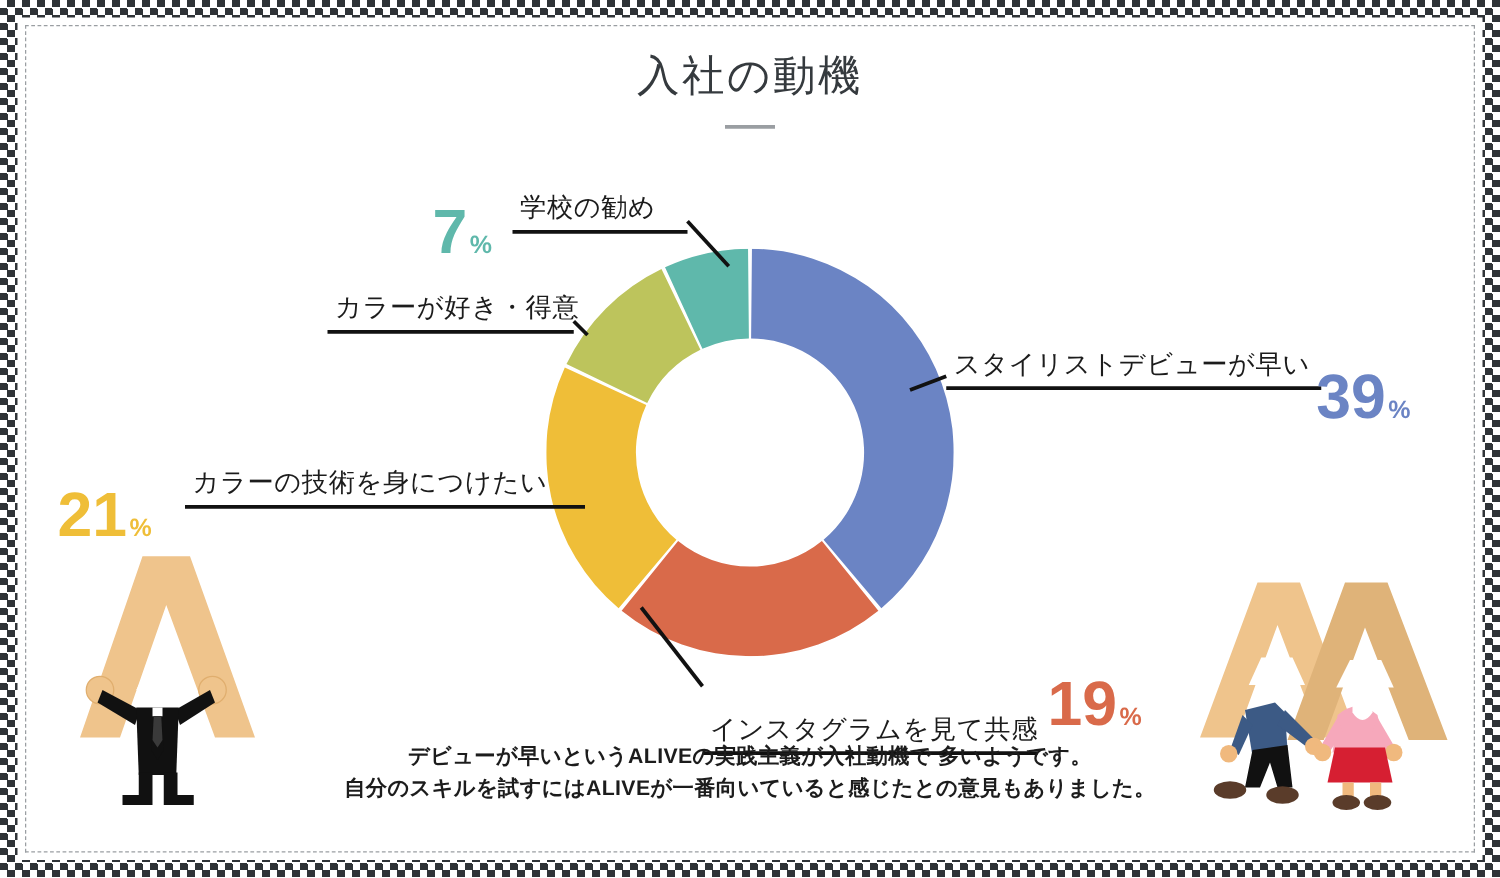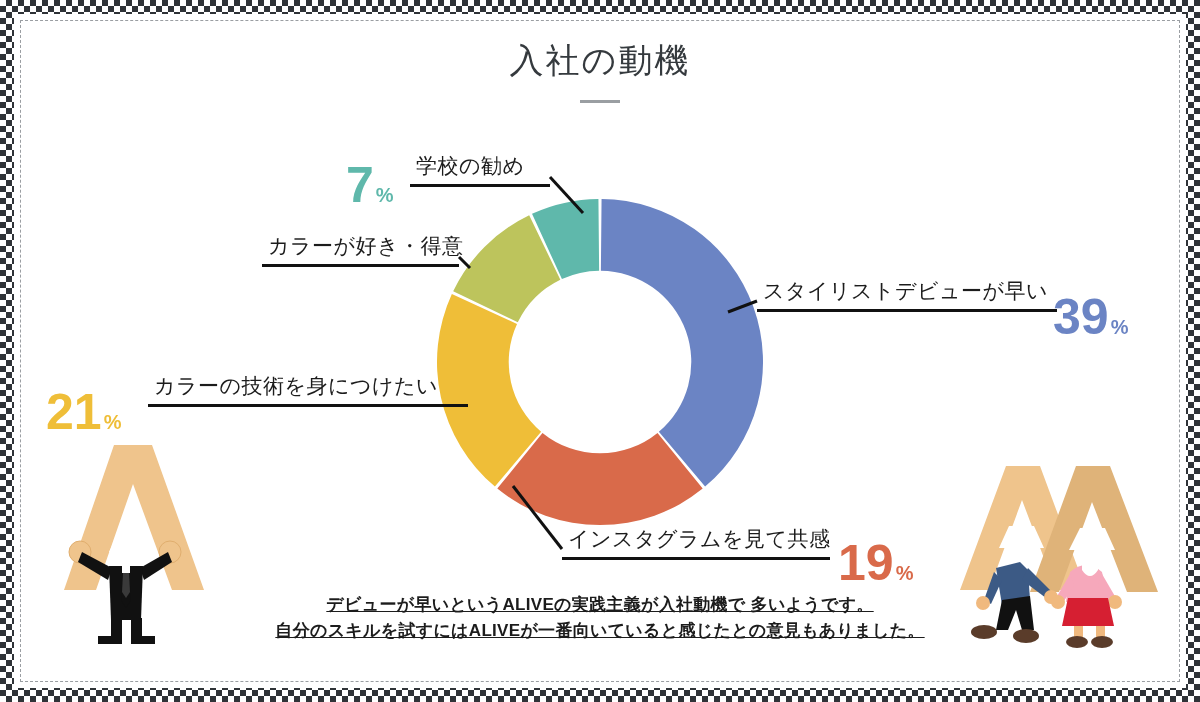--- a/index.html
+++ b/index.html
@@ -96,21 +96,21 @@
   #c-color-like .cap { margin-left: 6px; }
   #c-color-like .rule{ width: 197px; margin-top: 4px; }
   #p-color-like { left: 168px; top: 247px; color: #bdc45c; }
 
   #c-color-skill      { left: 148px; top: 372px; }
   #c-color-skill .cap { margin-left: 6px; }
   #c-color-skill .rule{ width: 320px; margin-top: 4px; }
   #p-color-skill { left: 46px; top: 387px; color: #efbe38; }
 
   #c-insta      { left: 562px; top: 525px; }
-  #c-insta .cap { margin-left: 6px; }
+  #c-insta .cap { margin-left: 6px; margin-top: 44px; }
   #c-insta .rule{ width: 268px; margin-top: 4px; }
   #p-insta { left: 838px; top: 538px; color: #d96a4a; }
 
   #c-stylist      { left: 757px; top: 277px; }
   #c-stylist .cap { margin-left: 6px; }
   #c-stylist .rule{ width: 300px; margin-top: 4px; }
   #p-stylist { left: 1053px; top: 292px; color: #6b84c4; }
 
   
   #leaders {
@@ -123,21 +123,20 @@
   #caption {
     position: absolute;
     left: 0; top: 592px;
     width: 1200px;
     text-align: center;
     font-size: 17px;
     font-weight: bold;
     line-height: 1.55;
     color: #1c1c1c;
     letter-spacing: 0.3px;
-    text-decoration: underline;
   }
 
   
   #mascot-left  { position: absolute; left: 52px;  top: 440px; width: 180px; height: 215px; }
   #mascot-right { position: absolute; left: 958px; top: 440px; width: 215px; height: 215px; }
 </style>
 </head>
 <body>
 
 <div id="page">

